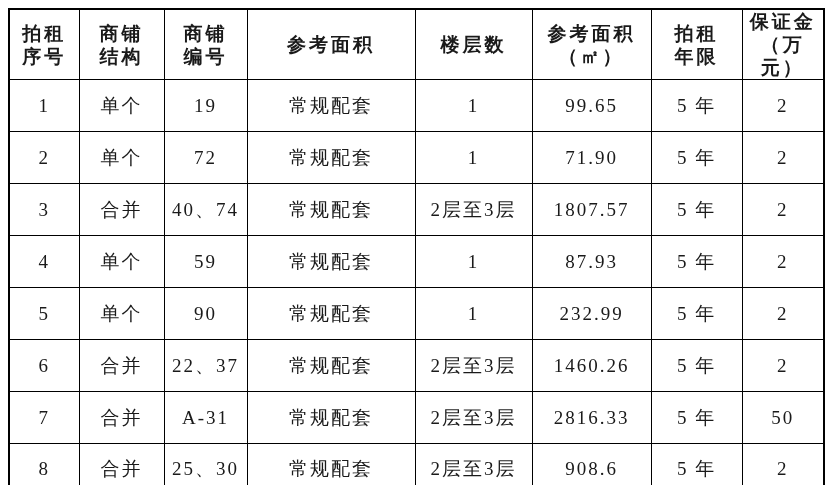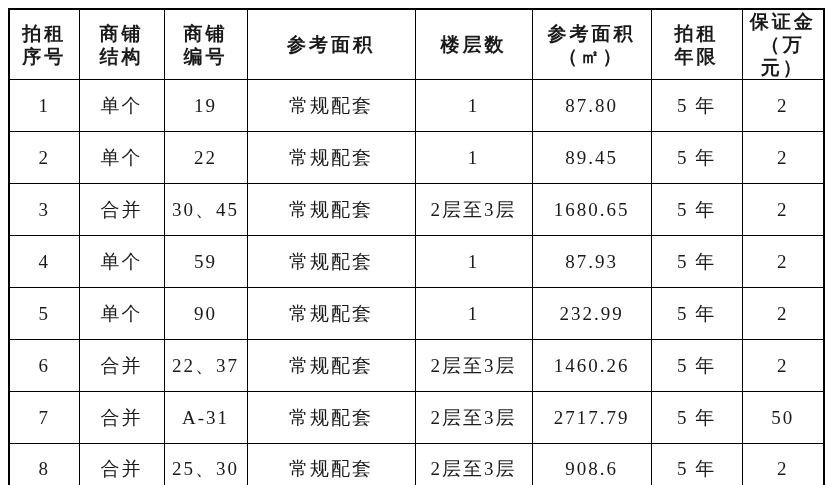--- a/index.html
+++ b/index.html
@@ -74,41 +74,41 @@
 （万元）</th>
       </tr>
     </thead>
     <tbody>
       <tr class="data-row">
         <td>1</td>
         <td>单个</td>
         <td>19</td>
         <td>常规配套</td>
         <td>1</td>
-        <td>87.80</td>
+        <td>99.65</td>
         <td>5 年</td>
         <td>2</td>
       </tr>
       <tr class="data-row">
         <td>2</td>
         <td>单个</td>
-        <td>22</td>
+        <td>72</td>
         <td>常规配套</td>
         <td>1</td>
-        <td>89.45</td>
+        <td>71.90</td>
         <td>5 年</td>
         <td>2</td>
       </tr>
       <tr class="data-row">
         <td>3</td>
         <td>合并</td>
-        <td>30、45</td>
+        <td>40、74</td>
         <td>常规配套</td>
         <td>2层至3层</td>
-        <td>1680.65</td>
+        <td>1807.57</td>
         <td>5 年</td>
         <td>2</td>
       </tr>
       <tr class="data-row">
         <td>4</td>
         <td>单个</td>
         <td>59</td>
         <td>常规配套</td>
         <td>1</td>
         <td>87.93</td>
@@ -134,21 +134,21 @@
         <td>1460.26</td>
         <td>5 年</td>
         <td>2</td>
       </tr>
       <tr class="data-row">
         <td>7</td>
         <td>合并</td>
         <td>A-31</td>
         <td>常规配套</td>
         <td>2层至3层</td>
-        <td>2717.79</td>
+        <td>2816.33</td>
         <td>5 年</td>
         <td>50</td>
       </tr>
       <tr class="data-row">
         <td>8</td>
         <td>合并</td>
         <td>25、30</td>
         <td>常规配套</td>
         <td>2层至3层</td>
         <td>908.6</td>

